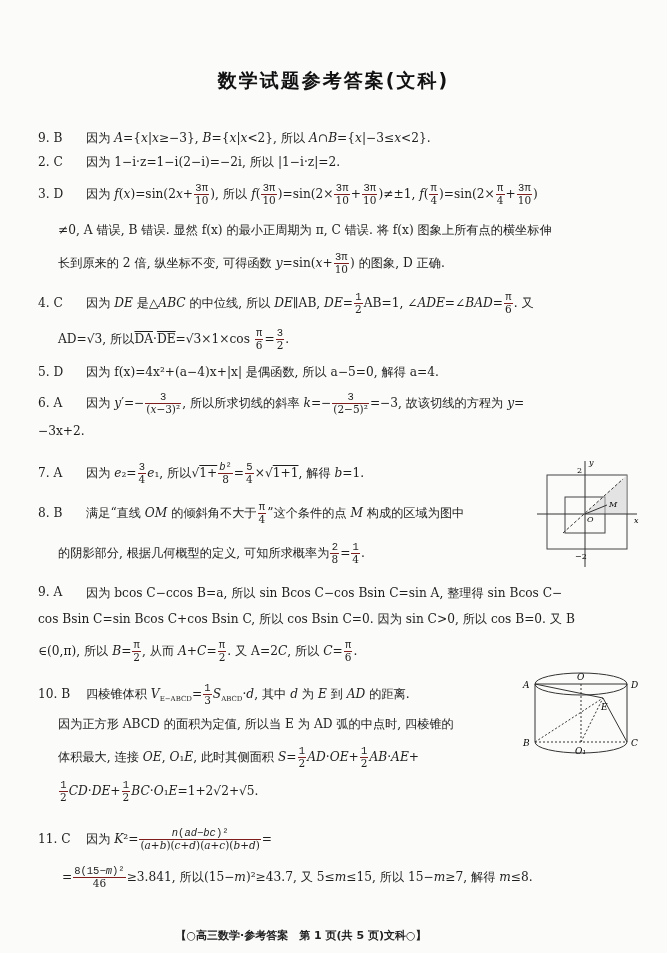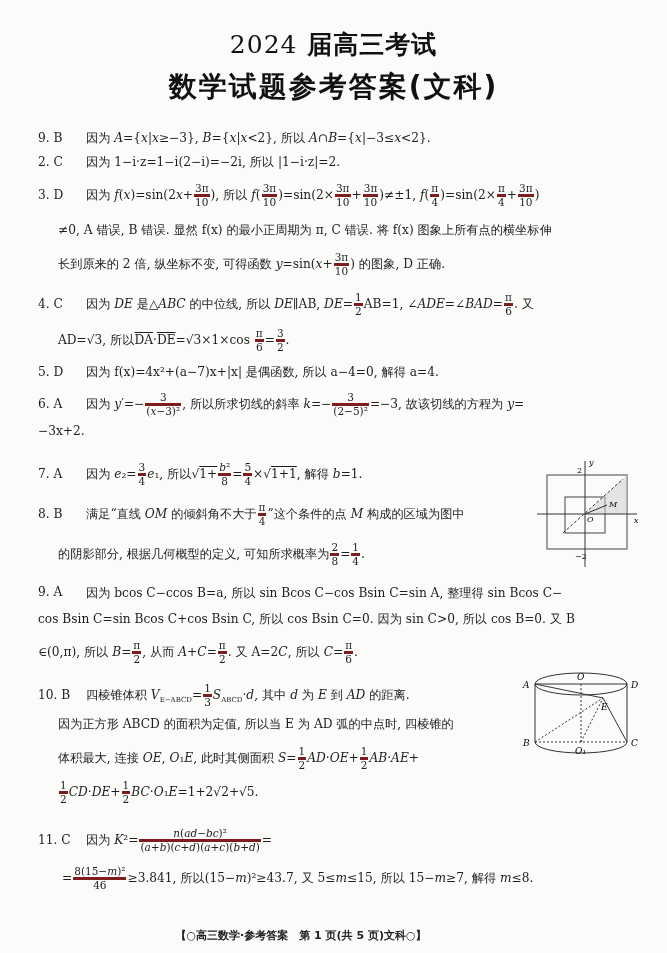--- a/index.html
+++ b/index.html
@@ -11,46 +11,45 @@
   .page { position: absolute; left: 0; top: 0; width: 667px; height: 953px; background: #fbfbfa; }
   .title1 {
     position: absolute; top: 28px; left: 0; width: 667px; text-align: center;
     font-family: "DejaVu Sans", "Liberation Sans", sans-serif;
     font-size: 25px; font-weight: bold; letter-spacing: 1px; color: #111;
   }
   .title1 .yr { font-family: "DejaVu Serif", serif; font-weight: normal; }
   .title2 {
     position: absolute; top: 68px; left: 0; width: 667px; text-align: center;
     font-family: "DejaVu Sans", "Liberation Sans", sans-serif;
-    font-size: 28px; font-weight: bold; letter-spacing: 2px; color: #111;
+    font-size: 19px; font-weight: bold; letter-spacing: 2px; color: #111;
   }
   .line {
     position: absolute; left: 38px; font-size: 12.2px; white-space: nowrap; color: #1e1e1e;
   }
   .ind { left: 58px; }
   .num { display: inline-block; width: 48px; }
   .frac {
     display: inline-block; vertical-align: middle; text-align: center;
     font-size: 10.5px; line-height: 11px; margin: 0 1px;
   }
-  .frac .n { display: block; border-bottom: 3px solid #7f1d1d; padding: 0 1px; }
+  .frac .n { display: block; border-bottom: 1px solid #7f1d1d; padding: 0 1px; font-family: Liberation Mono, monospace; }
   .frac .d { display: block; padding: 0 1px; }
   .fig { position: absolute; }
   .footer {
     position: absolute; top: 928px; left: 0; width: 602px; text-align: center;
     font-family: "DejaVu Sans", "Liberation Sans", sans-serif;
     font-size: 11px; font-weight: bold; color: #222;
   }
 </style>
 </head>
 <body>
 
 <div class="page">
 
-  <div class="title1"><span class="yr">2024</span> <span>届高三考试</span></div>
   <div class="title2">数学试题参考答案(文科)</div>
 
   <div class="line" style="top:130px">
     <span class="num">9. B</span><span>因为 <i>A</i>={<i>x</i>|<i>x</i>≥−3}, <i>B</i>={<i>x</i>|<i>x</i>&lt;2}, 所以 <i>A</i>∩<i>B</i>={<i>x</i>|−3≤<i>x</i>&lt;2}.</span>
   </div>
 
   <div class="line" style="top:154px">
     <span class="num">2. C</span><span>因为 1−i·z=1−i(2−i)=−2i, 所以 |1−i·z|=2.</span>
   </div>
 
@@ -59,21 +58,21 @@
   </div>
   <div class="line ind" style="top:222px">≠0, A 错误, B 错误. 显然 f(x) 的最小正周期为 π, C 错误. 将 f(x) 图象上所有点的横坐标伸</div>
   <div class="line ind" style="top:252px">长到原来的 2 倍, 纵坐标不变, 可得函数 <i>y</i>=sin(<i>x</i>+<span class="frac"><span class="n">3π</span><span class="d">10</span></span>) 的图象, D 正确.</div>
 
   <div class="line" style="top:292px">
     <span class="num">4. C</span><span>因为 <i>DE</i> 是△<i>ABC</i> 的中位线, 所以 <i>DE</i>∥AB, <i>DE</i>=<span class="frac"><span class="n">1</span><span class="d">2</span></span>AB=1, ∠<i>ADE</i>=∠<i>BAD</i>=<span class="frac"><span class="n">π</span><span class="d">6</span></span>. 又</span>
   </div>
   <div class="line ind" style="top:328px">AD=√3, 所以<span style="text-decoration:overline">DA</span>·<span style="text-decoration:overline">DE</span>=√3×1×cos <span class="frac"><span class="n">π</span><span class="d">6</span></span>=<span class="frac"><span class="n">3</span><span class="d">2</span></span>.</div>
 
   <div class="line" style="top:364px">
-    <span class="num">5. D</span><span>因为 f(x)=4x²+(a−7)x+|x| 是偶函数, 所以 a−4=0, 解得 a=4.</span>
+    <span class="num">5. D</span><span>因为 f(x)=4x²+(a−4)x+|x| 是偶函数, 所以 a−5=0, 解得 a=4.</span>
   </div>
 
   <div class="line" style="top:392px">
     <span class="num">6. A</span><span>因为 <i>y</i>′=−<span class="frac"><span class="n">3</span><span class="d">(<i>x</i>−3)²</span></span>, 所以所求切线的斜率 <i>k</i>=−<span class="frac"><span class="n">3</span><span class="d">(2−5)²</span></span>=−3, 故该切线的方程为 <i>y</i>=</span>
   </div>
   <div class="line" style="top:424px">−3x+2.</div>
 
   <div class="line" style="top:462px">
     <span class="num">7. A</span><span>因为 <i>e</i>₂=<span class="frac"><span class="n">3</span><span class="d">4</span></span><i>e</i>₁, 所以√<span style="text-decoration:overline">1+<span class="frac"><span class="n"><i>b</i>²</span><span class="d">8</span></span></span>=<span class="frac"><span class="n">5</span><span class="d">4</span></span>×√<span style="text-decoration:overline">1+1</span>, 解得 <i>b</i>=1.</span>
   </div>

